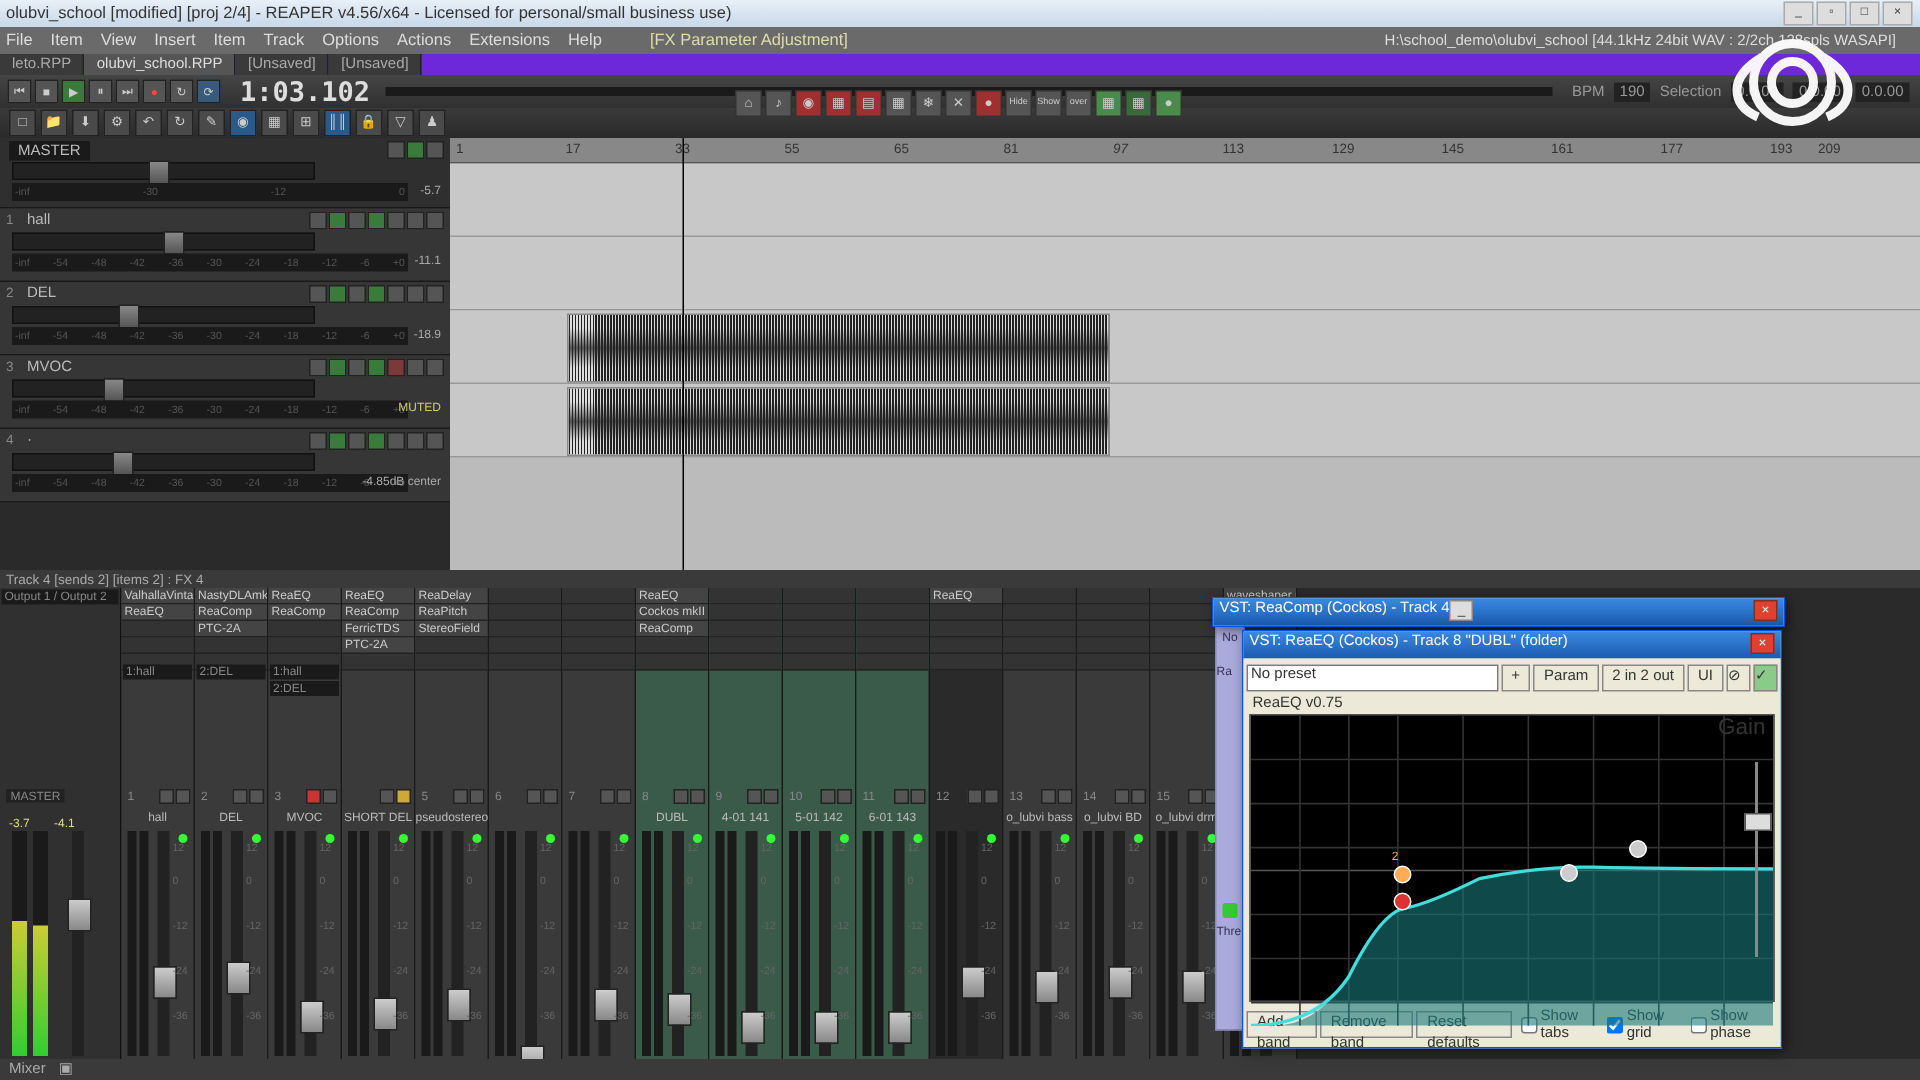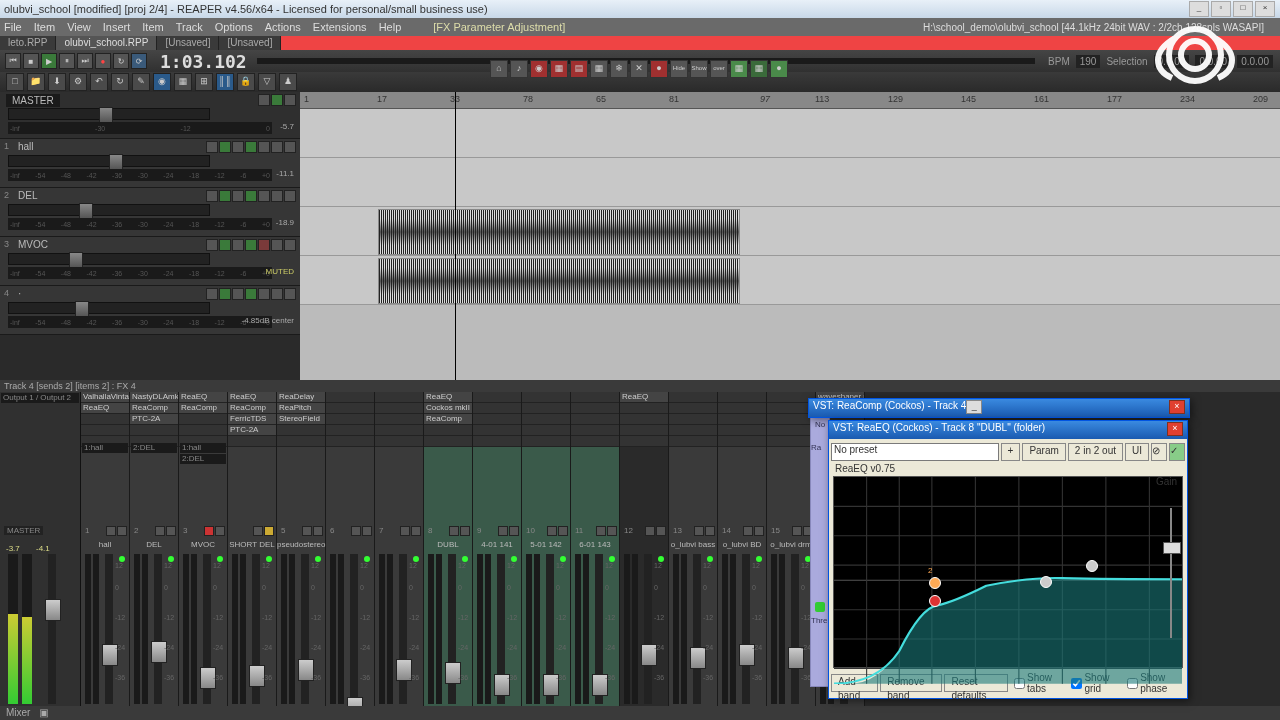--- a/index.html
+++ b/index.html
@@ -2,21 +2,21 @@
 <html><head>
 <meta charset="utf-8">
 <style>
 html,body{margin:0;padding:0;width:1280px;height:720px;background:#2a2a2a;font-family:Tahoma,Arial,sans-serif;font-size:10px;color:#ccc;overflow:hidden}
 .titlebar{height:18px;background:linear-gradient(#e8f0f8,#c8d8e8);color:#333;display:flex;align-items:center;padding:0 4px;font-size:11px}
 .titlebar .spacer{flex:1}
 .winbtn{width:18px;height:14px;margin:0 1px;background:#ddd;border:1px solid #aaa;font-size:8px;text-align:center;line-height:12px}
 .menubar{height:18px;background:#6a6a6a;display:flex;align-items:center;padding:0 4px;color:#ddd;font-size:11px}
 .menubar span{margin-right:12px}
 .menubar .right{margin-left:auto;color:#ddd;font-size:10px}
-.tabbar{height:14px;background:#ef4444;display:flex}
+.tabbar{height:14px;background:#6d28d9;display:flex}
 .tab{padding:1px 8px;background:#3a3a3a;color:#aaa;font-size:10px;border-right:1px solid #222}
 .tab.active{background:#555;color:#ddd}
 .transport{height:22px;background:linear-gradient(#454545,#303030);display:flex;align-items:center;padding:0 4px}
 .tbtn{width:14px;height:14px;background:#555;border:1px solid #222;margin:0 1px;display:inline-flex;align-items:center;justify-content:center;font-size:8px;color:#ccc}
 .tbtn.green{background:#3a7a3a}
 .tbtn.blue{background:#3a5a7a}
 .timecode{margin-left:12px;font-size:18px;font-weight:bold;color:#ddd;font-family:monospace}
 .bpmarea{margin-left:auto;display:flex;align-items:center;font-size:10px;color:#999}
 .bpmarea span{margin:0 3px}
 .toolbar2{position:absolute;left:490px;top:60px;height:18px;display:flex;gap:2px;z-index:5}
@@ -328,31 +328,31 @@
           </div>
   <span class="peak">-4.85dB center</span>
         </div>
       </div>
   </div>
   <div class="arrange">
     <div class="ruler" id="ruler">
         <span style="left: 4px;">1</span>
         <span style="left: 77px;">17</span>
         <span style="left: 150px;">33</span>
-        <span style="left: 223px;">78</span>
+        <span style="left: 223px;">55</span>
         <span style="left: 296px;">65</span>
         <span style="left: 369px;">81</span>
-        <span style="left: 460px; font-style: italic;">97</span>
+        <span style="left: 442px; font-style: italic;">97</span>
         <span style="left: 515px;">113</span>
         <span style="left: 588px;">129</span>
         <span style="left: 661px;">145</span>
         <span style="left: 734px;">161</span>
         <span style="left: 807px;">177</span>
-        <span style="left: 880px;">234</span>
-        <span style="left: 953px;">209</span>
+        <span style="left: 880px;">193</span>
+        <span style="left: 912px;">209</span>
       </div>
     <div class="playhead"></div>
     <div class="lane"></div>
     <div class="lane"></div>
     <div class="lane">
       <div class="wave" style="left:78px;width:360px">
           <div class="waveform"></div>
         </div>
     </div>
     <div class="lane">
@@ -942,21 +942,21 @@
           <path d="M0,190 L15,190 Q40,190 60,160 Q80,120 95,118 Q110,115 140,100 Q180,92 210,93 Q250,94 320,94 L320,190 Z" fill="#1a7a7a" opacity="0.6"></path>
           <path d="M0,190 Q40,190 60,160 Q80,120 95,118 Q110,115 140,100 Q180,92 210,93 Q250,94 320,94" stroke="#4dd" stroke-width="2" fill="none"></path>
         </svg>
         <div class="eqpt" style="left:29%;top:65%;background:#d33"></div>
         <div class="eqpt" style="left:29%;top:56%;background:#fa5;border-color:#fff">
             <span style="position:absolute;left:-2px;top:-12px;font-size:8px;color:#fa5">2</span>
           </div>
         <div class="eqpt" style="left:61%;top:55%;background:#ccc"></div>
         <div class="eqpt" style="left:74%;top:47%;background:#ccc"></div>
       </div>
-      <div style="position:absolute;right:8px;top:0;font-size:10px;color:#333">Gain</div>
+      <div style="position:absolute;right:8px;top:0;font-size:15px;color:#333">Gain</div>
       <div class="gainslider">
           <div class="track"></div>
           <div class="knob"></div>
         </div>
     </div>
     <div class="fxrow" style="margin-top:4px">
       <div class="fxbut">Add band</div>
       <div class="fxbut">Remove band</div>
       <div class="fxbut">Reset defaults</div>
       <label class="fxchk">

